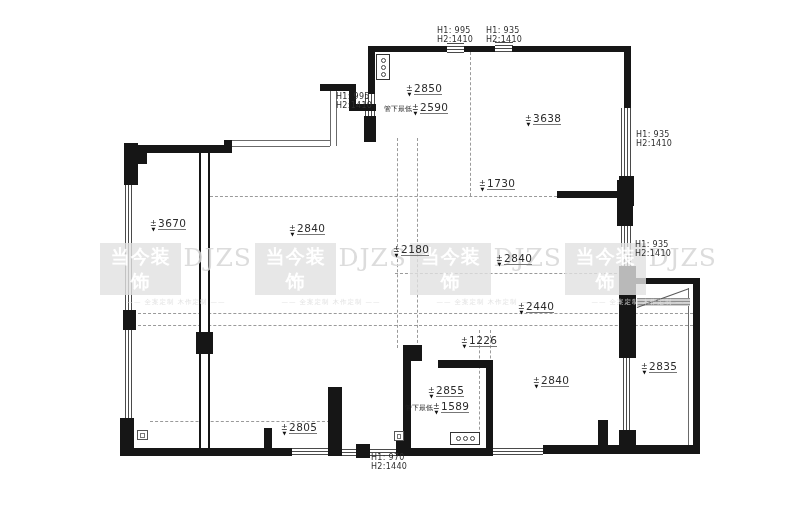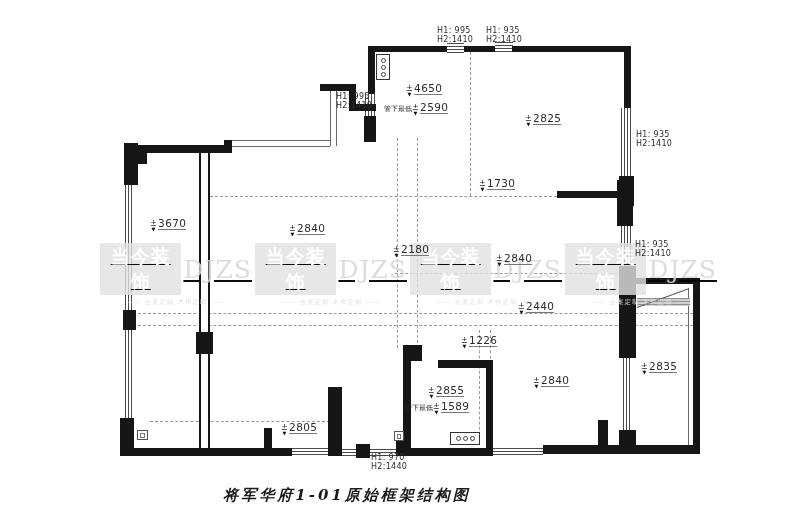--- a/index.html
+++ b/index.html
@@ -38,21 +38,21 @@
   .stack .pm  { display:block; font-size:8px; line-height:6px; color:#222; }
   .stack .tri { display:block; font-size:5px; line-height:5px; color:#111; }
   .mark .val { border-bottom:1px solid #777; padding-bottom:0; }
 
   
   .wlabel { position:absolute; font-size:8px; line-height:9px; color:#2e2e2e; letter-spacing:0.3px; z-index:6; white-space:nowrap; }
   .wlabel span { display:block; }
 
   
   .wm { position:absolute; width:152px; text-align:center; z-index:5; opacity:0.95; }
-  .wm-row { display:flex; align-items:center; justify-content:center;text-decoration:underline; }
+  .wm-row { display:flex; justify-content:center; }
   .wm-cn { background:rgba(224,224,224,0.85); color:#ffffff; font-weight:bold; font-size:19px;
            line-height:25px; padding:1px 2px; letter-spacing:1px; }
   .wm-latin { font-family:"DejaVu Serif", serif; font-size:25px; color:rgba(214,214,214,0.9);
               letter-spacing:1px; margin-left:2px; }
   .wm-tag { font-size:6.5px; color:#e0e0e0; letter-spacing:1px; margin-top:3px; }
 
   .title { position:absolute; left:0; right:110px; top:486px; text-align:center;
            font-family:"DejaVu Serif", serif; font-style:italic; font-weight:bold;
            font-size:15px; letter-spacing:3px; color:#1b1b1b; z-index:6; }
 </style>
@@ -173,23 +173,23 @@
     <div class="wm-tag">—— 全案定制 木作定制 ——</div>
   </div>
   <div class="wm" style="left:565px;top:243px;">
     <div class="wm-row">
         <span class="wm-cn">当今装饰</span>
         <span class="wm-latin">DJZS</span>
       </div>
     <div class="wm-tag">—— 全案定制 木作定制 ——</div>
   </div>
 
-  <div class="mark" style="left:406px;top:82px;"><span class="stack"><span class="pm">±</span><span class="tri">▼</span></span><span class="val">4650</span></div>
+  <div class="mark" style="left:406px;top:82px;"><span class="stack"><span class="pm">±</span><span class="tri">▼</span></span><span class="val">2850</span></div>
   <div class="mark" style="left:384px;top:101px;"><span class="pfx">管下最低</span><span class="stack"><span class="pm">±</span><span class="tri">▼</span></span><span class="val">2590</span></div>
-  <div class="mark" style="left:525px;top:112px;"><span class="stack"><span class="pm">±</span><span class="tri">▼</span></span><span class="val">2825</span></div>
+  <div class="mark" style="left:525px;top:112px;"><span class="stack"><span class="pm">±</span><span class="tri">▼</span></span><span class="val">3638</span></div>
   <div class="mark" style="left:479px;top:177px;"><span class="stack"><span class="pm">±</span><span class="tri">▼</span></span><span class="val">1730</span></div>
   <div class="mark" style="left:150px;top:217px;"><span class="stack"><span class="pm">±</span><span class="tri">▼</span></span><span class="val">3670</span></div>
   <div class="mark" style="left:289px;top:222px;"><span class="stack"><span class="pm">±</span><span class="tri">▼</span></span><span class="val">2840</span></div>
   <div class="mark" style="left:393px;top:243px;"><span class="stack"><span class="pm">±</span><span class="tri">▼</span></span><span class="val">2180</span></div>
   <div class="mark" style="left:496px;top:252px;"><span class="stack"><span class="pm">±</span><span class="tri">▼</span></span><span class="val">2840</span></div>
   <div class="mark" style="left:518px;top:300px;"><span class="stack"><span class="pm">±</span><span class="tri">▼</span></span><span class="val">2440</span></div>
   <div class="mark" style="left:461px;top:334px;"><span class="stack"><span class="pm">±</span><span class="tri">▼</span></span><span class="val">1226</span></div>
   <div class="mark" style="left:428px;top:384px;"><span class="stack"><span class="pm">±</span><span class="tri">▼</span></span><span class="val">2855</span></div>
   <div class="mark" style="left:405px;top:400px;"><span class="pfx">管下最低</span><span class="stack"><span class="pm">±</span><span class="tri">▼</span></span><span class="val">1589</span></div>
   <div class="mark" style="left:281px;top:421px;"><span class="stack"><span class="pm">±</span><span class="tri">▼</span></span><span class="val">2805</span></div>
@@ -214,15 +214,14 @@
     </div>
   <div class="wlabel" style="left:635px;top:240px;">
       <span>H1: 935</span>
       <span>H2:1410</span>
     </div>
   <div class="wlabel" style="left:371px;top:453px;">
       <span>H1: 970</span>
       <span>H2:1440</span>
     </div>
 
-  <div class="title">将军华府1-01原始框架结构图</div>
 
 </div>
 
 </body></html>

